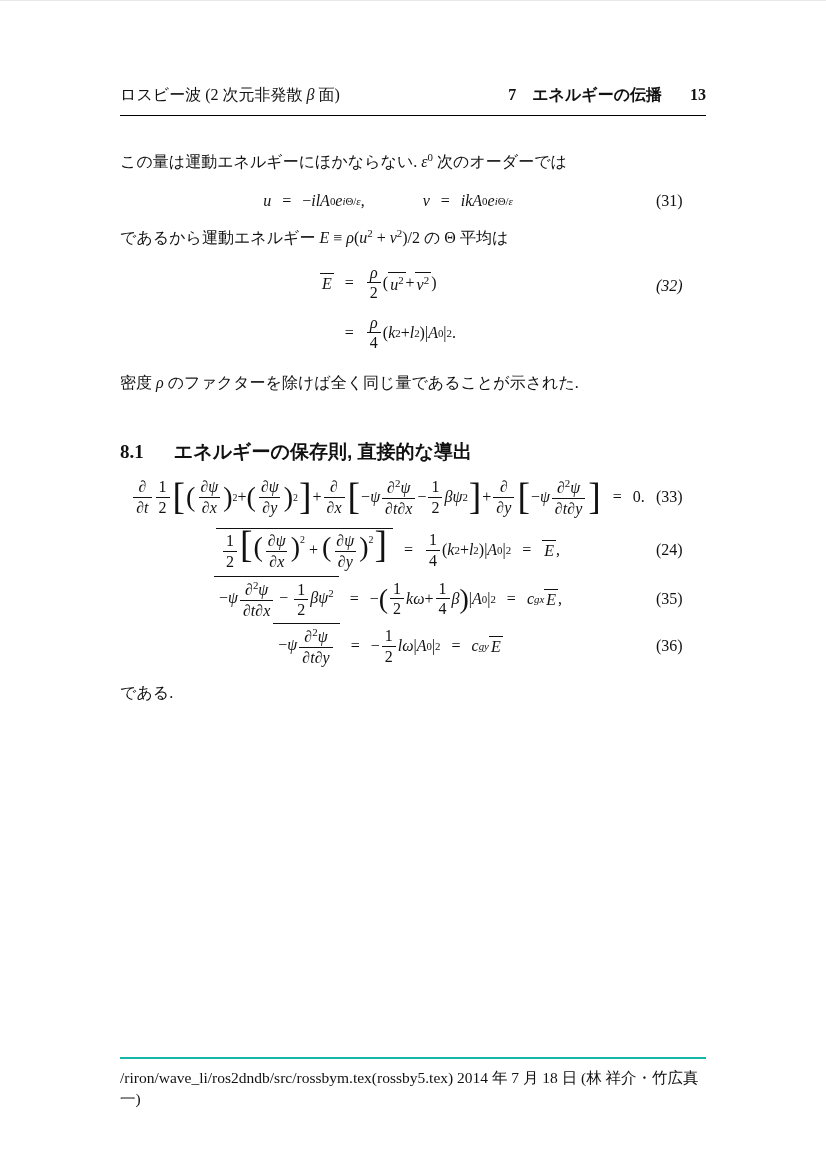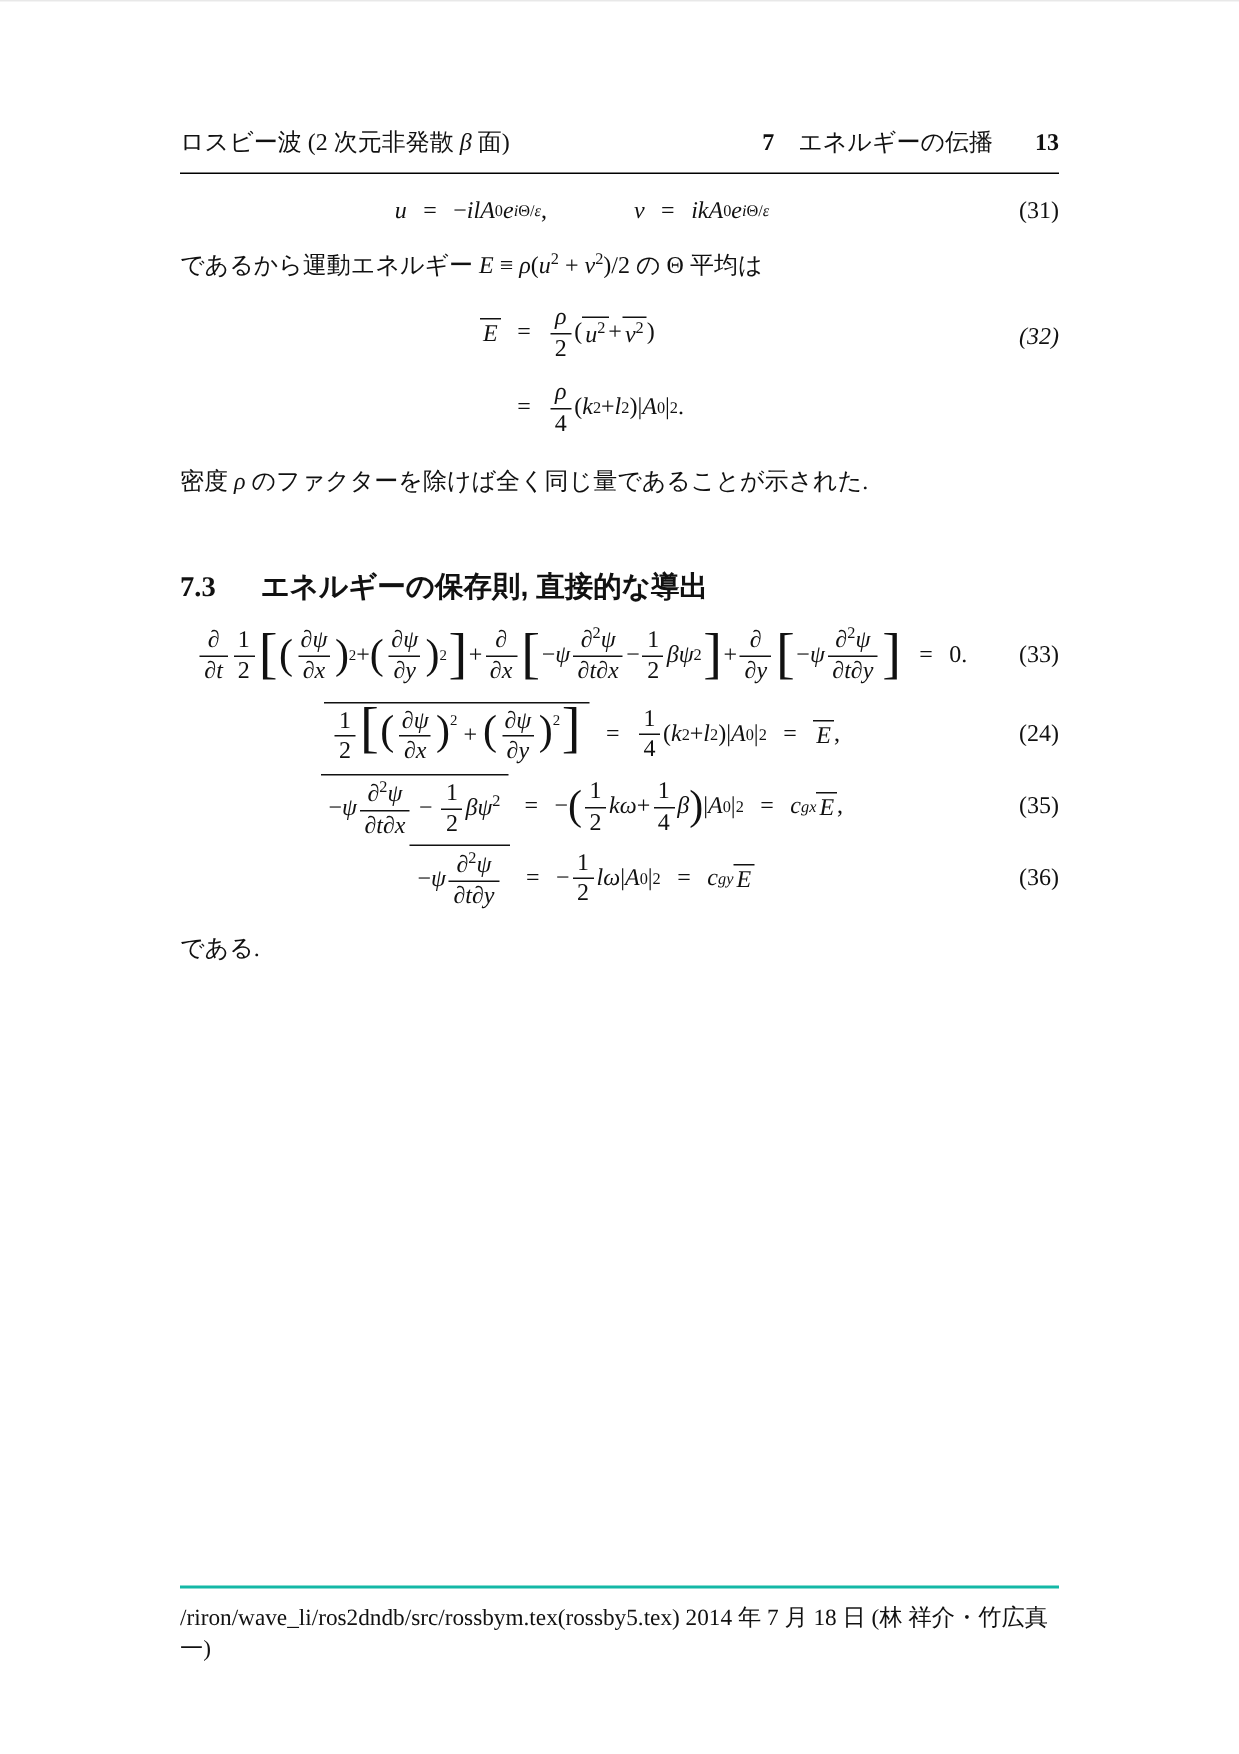--- a/index.html
+++ b/index.html
@@ -17,42 +17,42 @@
   }
   
   .pagehead {
     display: flex; justify-content: space-between; align-items: baseline;
     border-bottom: 1px solid #000; padding-bottom: 9px;
   }
   .hleft { font-size: 16px; }
   .hright { display: flex; align-items: baseline; }
   .hnum  { font-weight: bold; }
   .hgap  { display: inline-block; width: 16px; }
-  .hgothic { font-family: "Liberation Sans", "DejaVu Sans", sans-serif; font-weight: normal; }
+  .hgothic { font-family: "Liberation Sans", "DejaVu Sans", sans-serif; font-weight: bold; }
   .hpage { font-weight: bold; margin-left: 28px; }
   
   .para { margin: 0; line-height: 1.75; text-align: justify; }
   .mt-p1 { margin-top: 32px; }
   .mt-p2 { margin-top: 14px; }
   .mt-p3 { margin-top: 16px; }
   .mt-p4 { margin-top: 16px; }
   .mt-p5 { margin-top: 10px; }
   .mt-p6 { margin-top: 10px; }
   i { font-style: italic; }
   sup { font-size: 0.68em; }
   sub { font-size: 0.68em; }
   sup.hi { font-size: 0.62em; vertical-align: 1.15em; }
   
   .heading { margin: 42px 0 0 0; font-size: 19px; font-weight: bold; }
   .heading .hn { font-family: "Liberation Serif", serif; margin-right: 30px; }
   .heading .ht { font-family: "Liberation Sans", "DejaVu Sans", sans-serif; text-align: right; }
   
   .eq { display: flex; align-items: center; }
   .eq .ebody { flex: 1; display: flex; justify-content: center; align-items: center; flex-wrap: nowrap; }
-  .eq .eno { width: 50px; text-align: right; }
+  .eq .eno { width: 50px; }
   .eq31 { margin: 16px 0 14px 0; }
   .eq32 { margin: 10px 0 14px 0; }
   .eq32 .eno { align-self: flex-start; padding-top: 14px; font-style: italic; }
   .eq33 { margin: 12px 0 10px 0; }
   .eq34 { margin: 10px 0 4px 0; }
   .eq35 { margin: 2px 0 2px 0; }
   .eq36 { margin: 0 0 4px 0; }
   .frac { display: inline-flex; flex-direction: column; align-items: center; vertical-align: middle; margin: 0 2px; text-align: center; }
   .fn { display: block; padding: 0 3px; line-height: 1.22; }
   .fd { display: block; padding: 0 3px; border-top: 1px solid #111; line-height: 1.22; }
@@ -79,20 +79,21 @@
   <div class="pagehead">
     <span class="hleft">ロスビー波 (2 次元非発散 <i>β</i> 面)</span>
     <span class="hright">
       <span class="hnum">7</span>
       <span class="hgap"></span>
       <span class="hgothic">エネルギーの伝播</span>
       <span class="hpage">13</span>
     </span>
   </div>
 
+  <p class="para mt-p1">この量は運動エネルギーにほかならない. <i>ε</i><sup>0</sup> 次のオーダーでは</p>
 
   <div class="eq eq31">
     <span class="ebody"><i>u</i><span class="rel">=</span>−<i>ilA</i><sub>0</sub><i>e</i><sup><i>i</i>Θ/<i>ε</i></sup>,<span class="wgap"></span><i>v</i><span class="rel">=</span><i>ikA</i><sub>0</sub><i>e</i><sup><i>i</i>Θ/<i>ε</i></sup></span>
     <span class="eno">(31)</span>
   </div>
 
   <p class="para mt-p2">であるから運動エネルギー <i>E</i> ≡ <i>ρ</i>(<i>u</i><sup>2</sup> + <i>v</i><sup>2</sup>)/2 の Θ 平均は</p>
 
   <div class="eq eq32">
     <span class="ebody">
@@ -108,21 +109,21 @@
               <span class="fd">4</span>
             </span>(<i>k</i><sup>2</sup> + <i>l</i><sup>2</sup>)|<i>A</i><sub>0</sub>|<sup>2</sup>.</span>
         </span>
       </span>
     <span class="eno">(32)</span>
   </div>
 
   <p class="para mt-p3">密度 <i>ρ</i> のファクターを除けば全く同じ量であることが示された.</p>
 
   <h2 class="heading">
-    <span class="hn">7.3</span><span class="ht">エネルギーの保存則, 直接的な導出</span>
+    <span class="hn">8.1</span><span class="ht">エネルギーの保存則, 直接的な導出</span>
   </h2>
 
 
   <div class="eq eq33">
     <span class="ebody"><span class="frac">
           <span class="fn">∂</span>
           <span class="fd">∂<i>t</i></span>
         </span><span class="frac">
           <span class="fn">1</span>
           <span class="fd">2</span>

